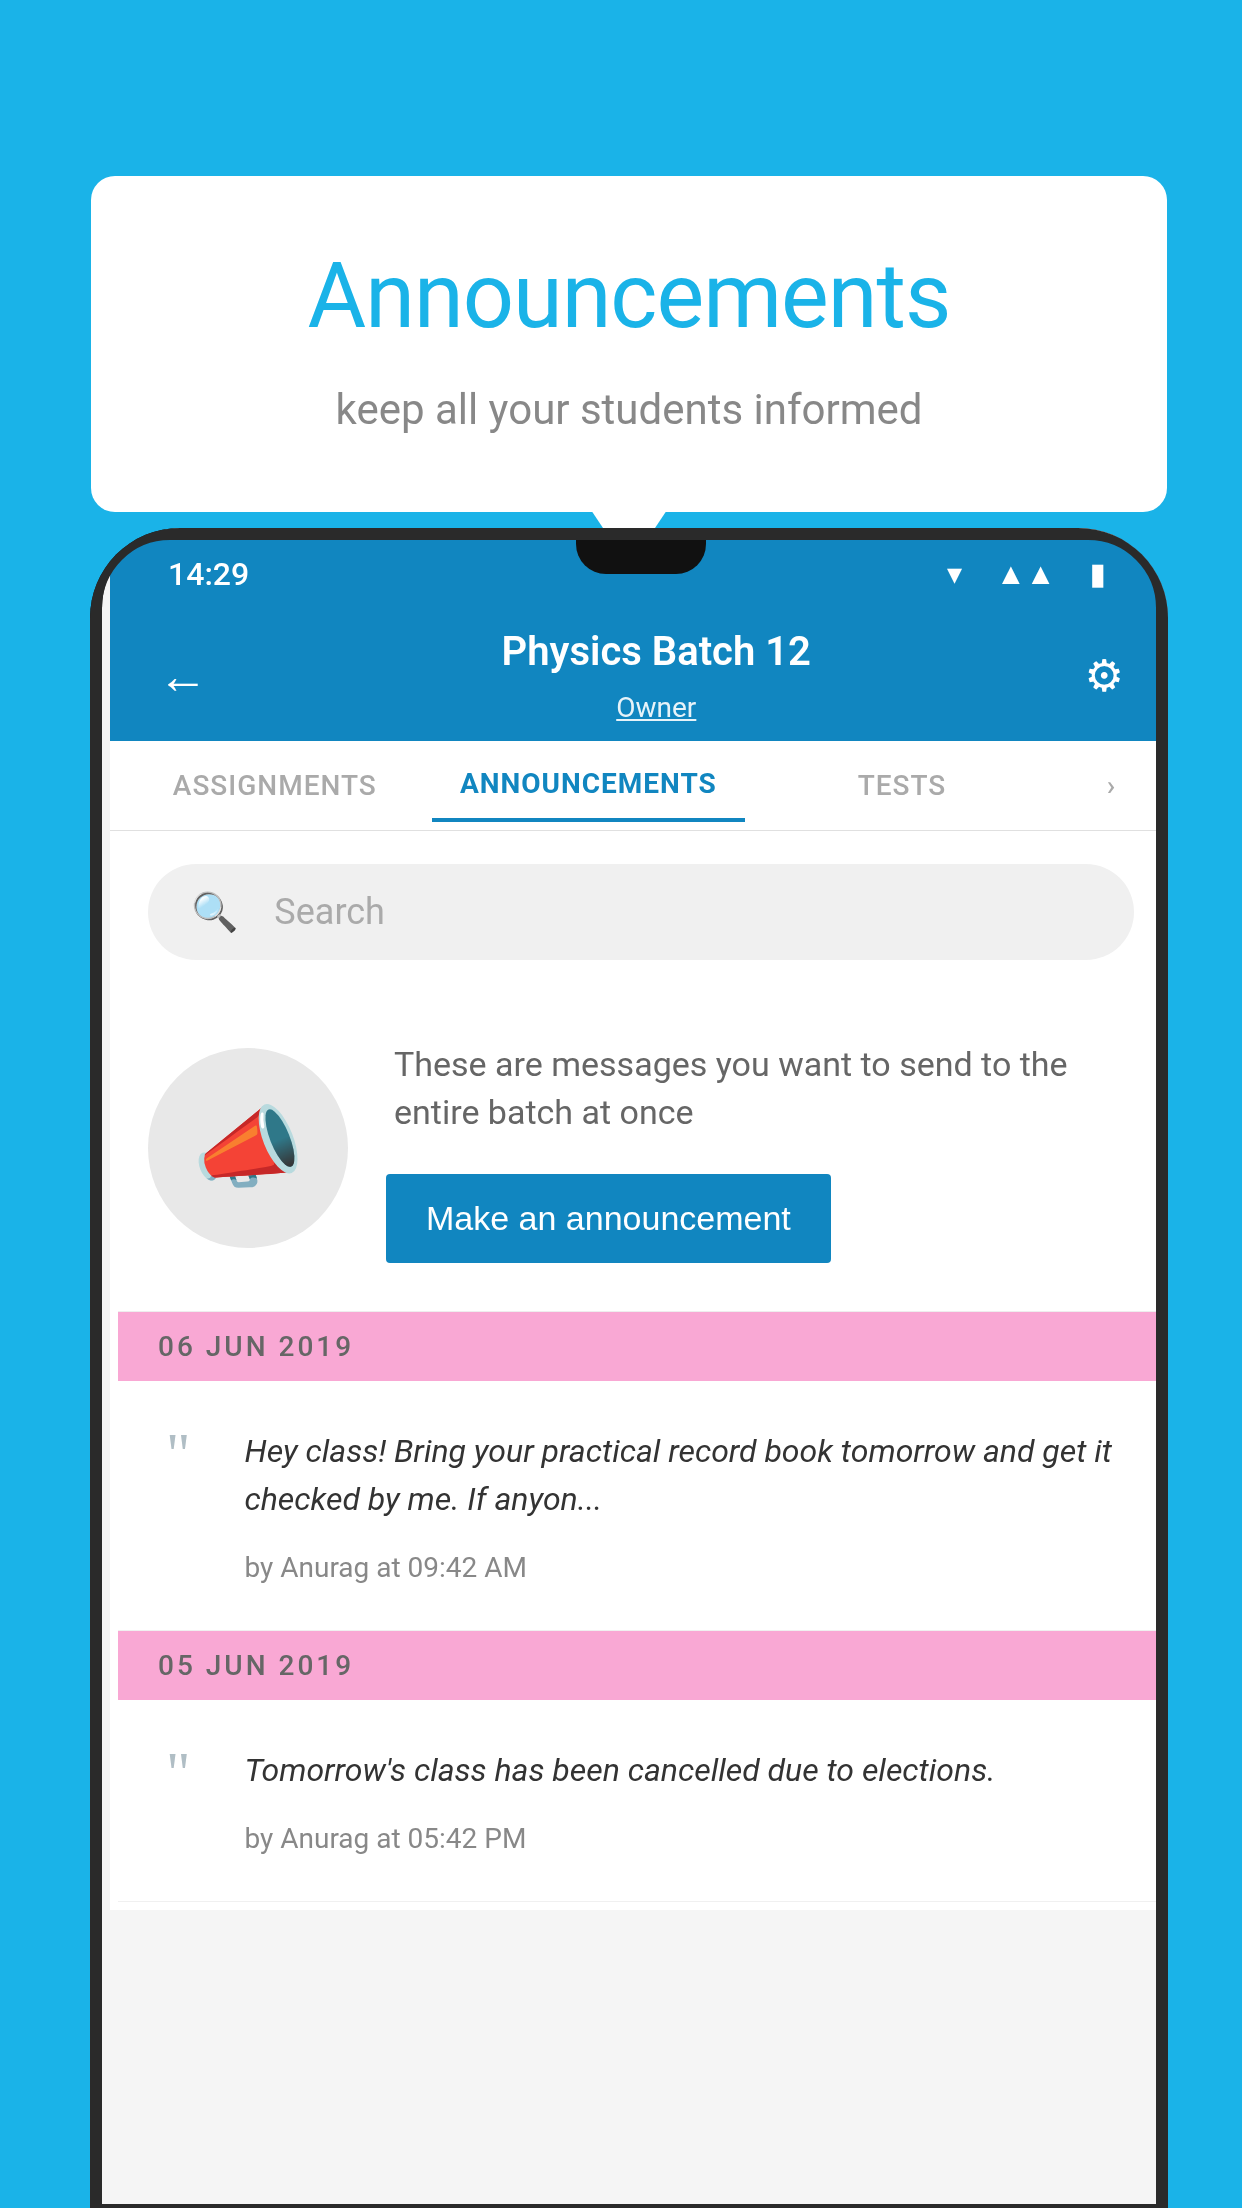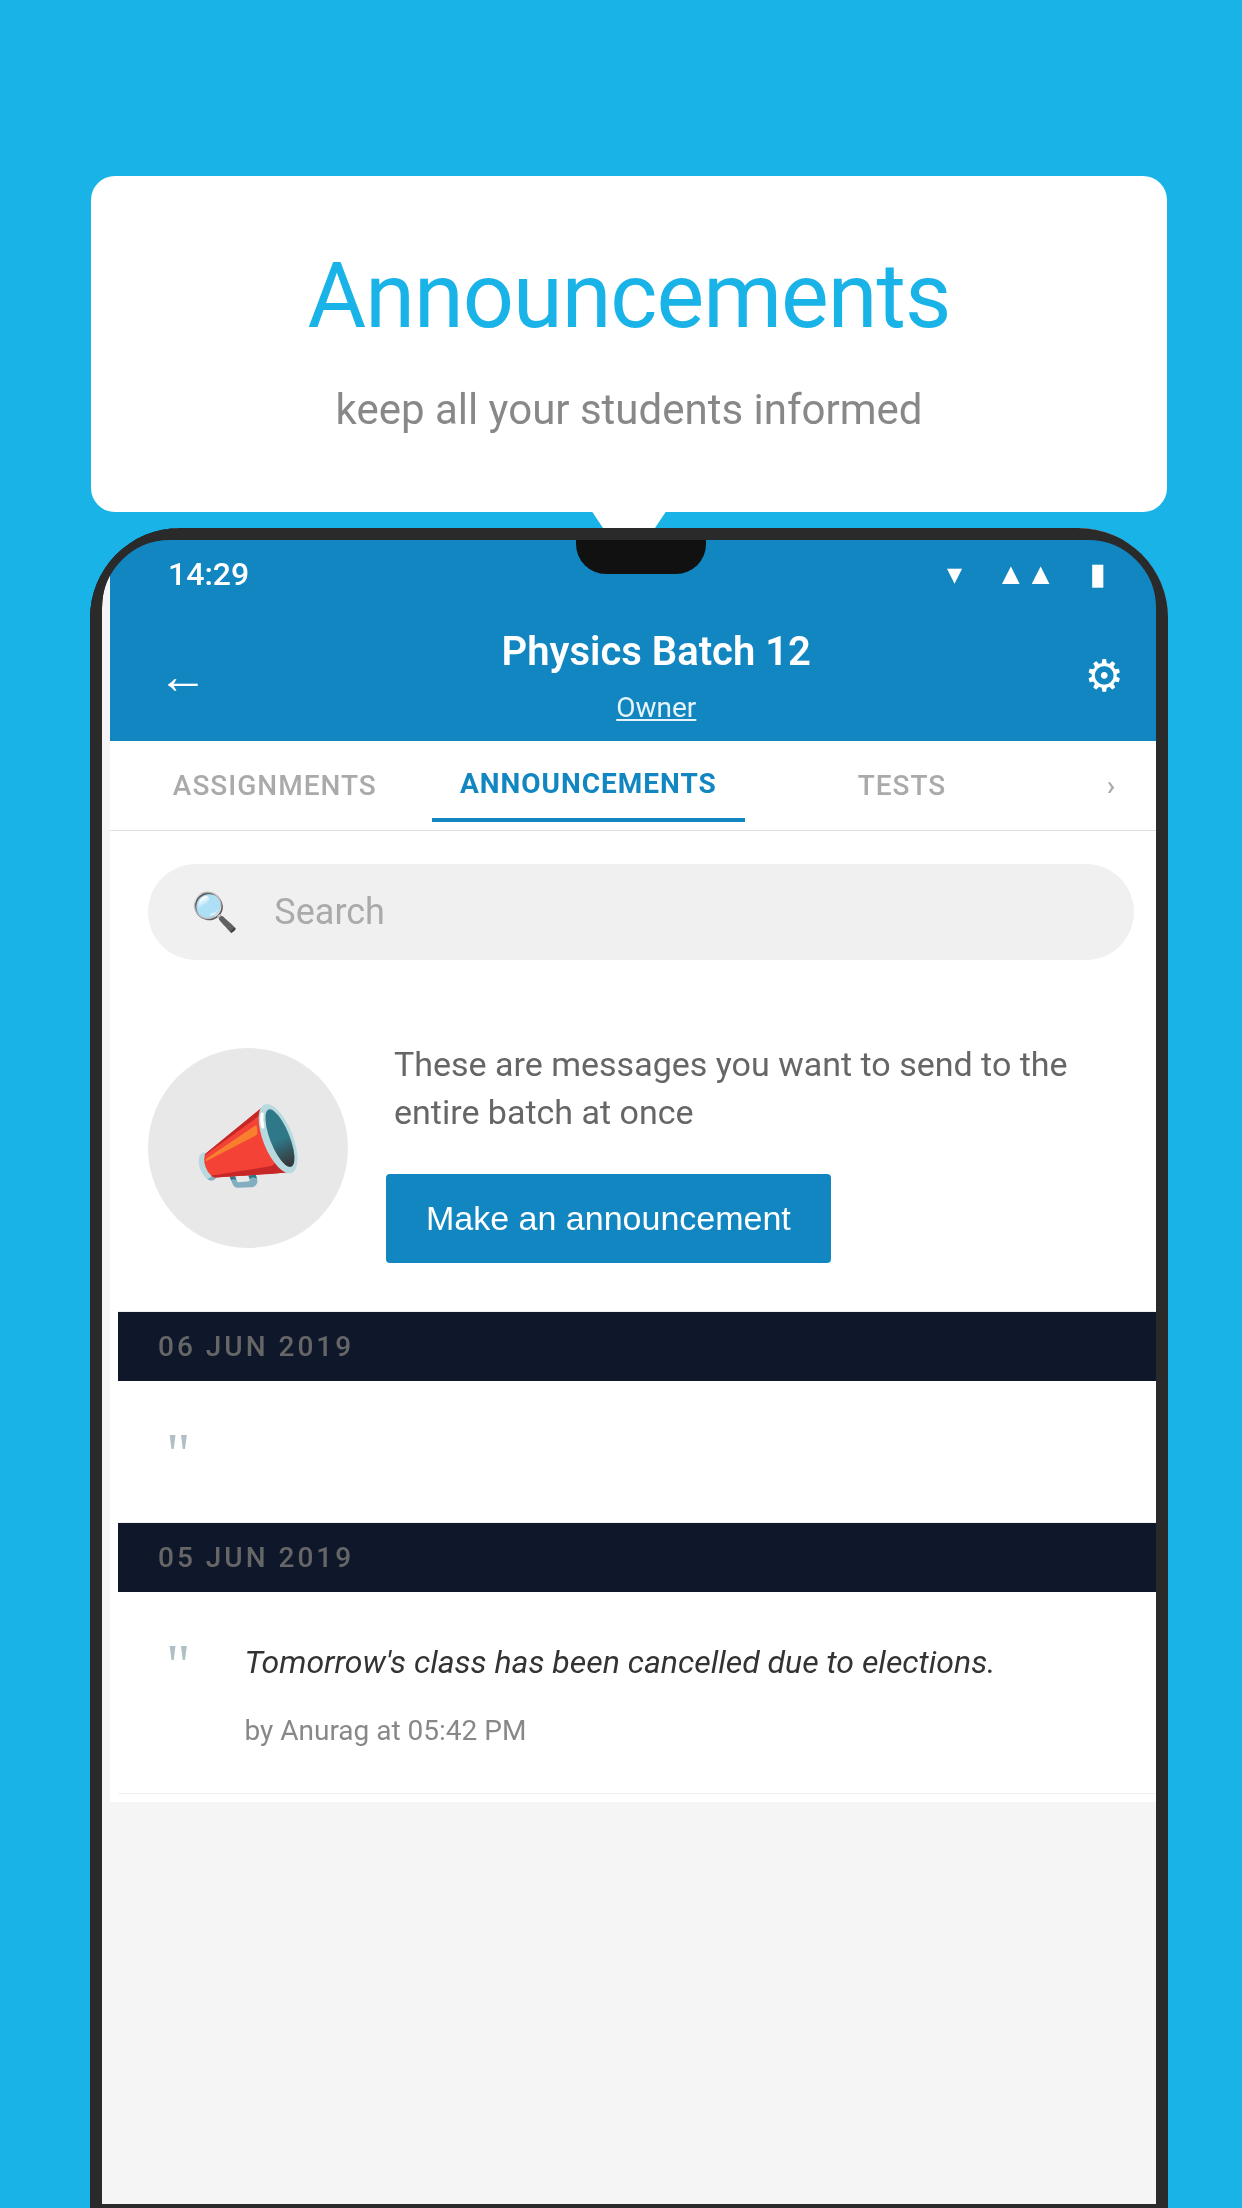--- a/index.html
+++ b/index.html
@@ -263,21 +263,21 @@
       border: none;
       border-radius: 4px;
       padding: 25px 40px;
       font-size: 34px;
       cursor: pointer;
       font-weight: 400;
     }
 
     
     .date-separator {
-      background: #0f172a;
+      background: #f9a8d4;
       padding: 18px 40px;
       font-size: 28px;
       color: #666;
       letter-spacing: 3px;
       font-weight: 500;
     }
 
     
     .announcement-item {
       background: white;
@@ -391,20 +391,24 @@
         <div class="announce-right">
           <div class="announce-desc">These are messages you want to send to the entire batch at once</div>
           <button class="make-announcement-btn">Make an announcement</button>
         </div>
       </div>
 
       <div class="date-separator">06  JUN  2019</div>
 
       <div class="announcement-item">
         <div class="quote-icon">"</div>
+        <div class="announcement-text-wrap">
+          <div class="announcement-msg">Hey class! Bring your practical record book tomorrow and get it checked by me. If anyon...</div>
+          <div class="announcement-meta">by Anurag at 09:42 AM</div>
+        </div>
       </div>
 
       <div class="date-separator">05  JUN  2019</div>
 
       <div class="announcement-item">
         <div class="quote-icon">"</div>
         <div class="announcement-text-wrap">
           <div class="announcement-msg">Tomorrow's class has been cancelled due to elections.</div>
           <div class="announcement-meta">by Anurag at 05:42 PM</div>
         </div>

